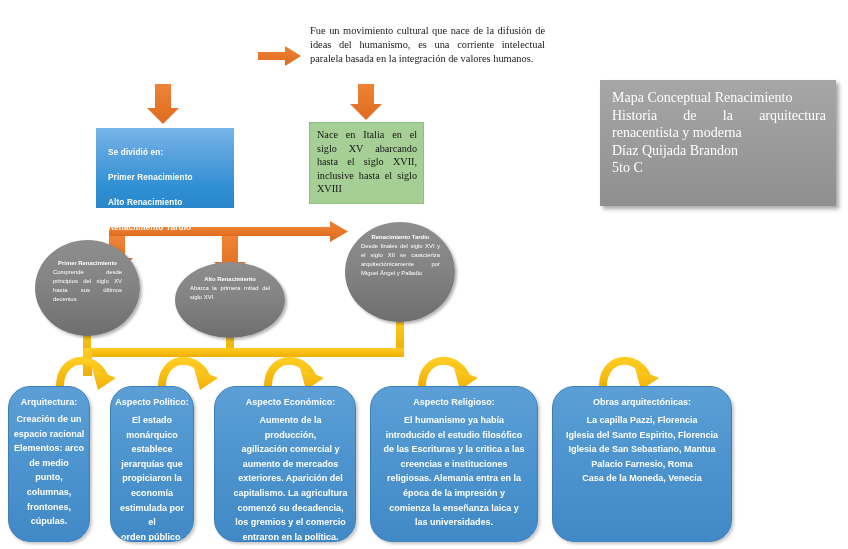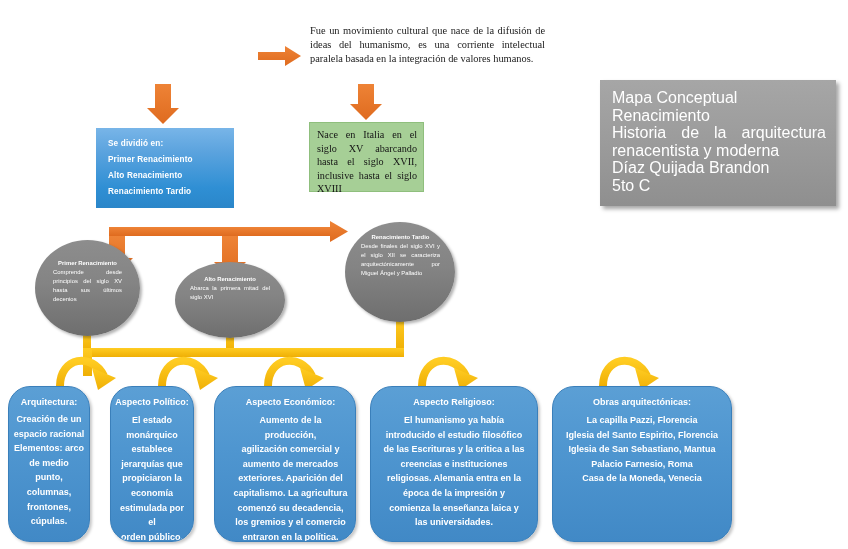--- a/index.html
+++ b/index.html
@@ -54,22 +54,22 @@
     left: 600px;
     top: 80px;
     width: 236px;
     height: 126px;
     background: linear-gradient(180deg, #a6a6a6 0%, #9a9a9a 55%, #8f8f8f 100%);
     box-shadow: 3px 3px 4px rgba(0,0,0,0.35);
     box-sizing: border-box;
     padding: 9px 10px 0 12px;
   }
   #header-card .hc-line {
-    font-family: Liberation Sans, sans-serif;
-    font-size: 16px;
+    font-family: Liberation Serif, serif;
+    font-size: 14px;
     line-height: 17.5px;
     color: #ffffff;
   }
   #header-card .hc-justify {
     text-align: justify;
   }
 
   
   #box-se-dividio {
     position: absolute;
@@ -81,29 +81,30 @@
     box-sizing: border-box;
     padding: 8px 0 0 12px;
   }
   #box-se-dividio .bl {
     font-family: "Liberation Sans", sans-serif;
     font-size: 8.2px;
     font-weight: bold;
     line-height: 16px;
     color: #ffffff;
     letter-spacing: 0.15px;
+    margin-top: 9px;
   }
 
   
   #box-nace-italia {
     position: absolute;
     left: 309px;
     top: 122px;
     width: 115px;
-    height: 70px;
+    height: 82px;
     background: #a6cf96;
     border: 1px solid #8fbf7d;
     box-sizing: border-box;
     padding: 5px 6px 0 7px;
   }
   #box-nace-italia .gl {
     font-family: "Liberation Serif", serif;
     font-size: 10.2px;
     line-height: 13.6px;
     color: #151515;

